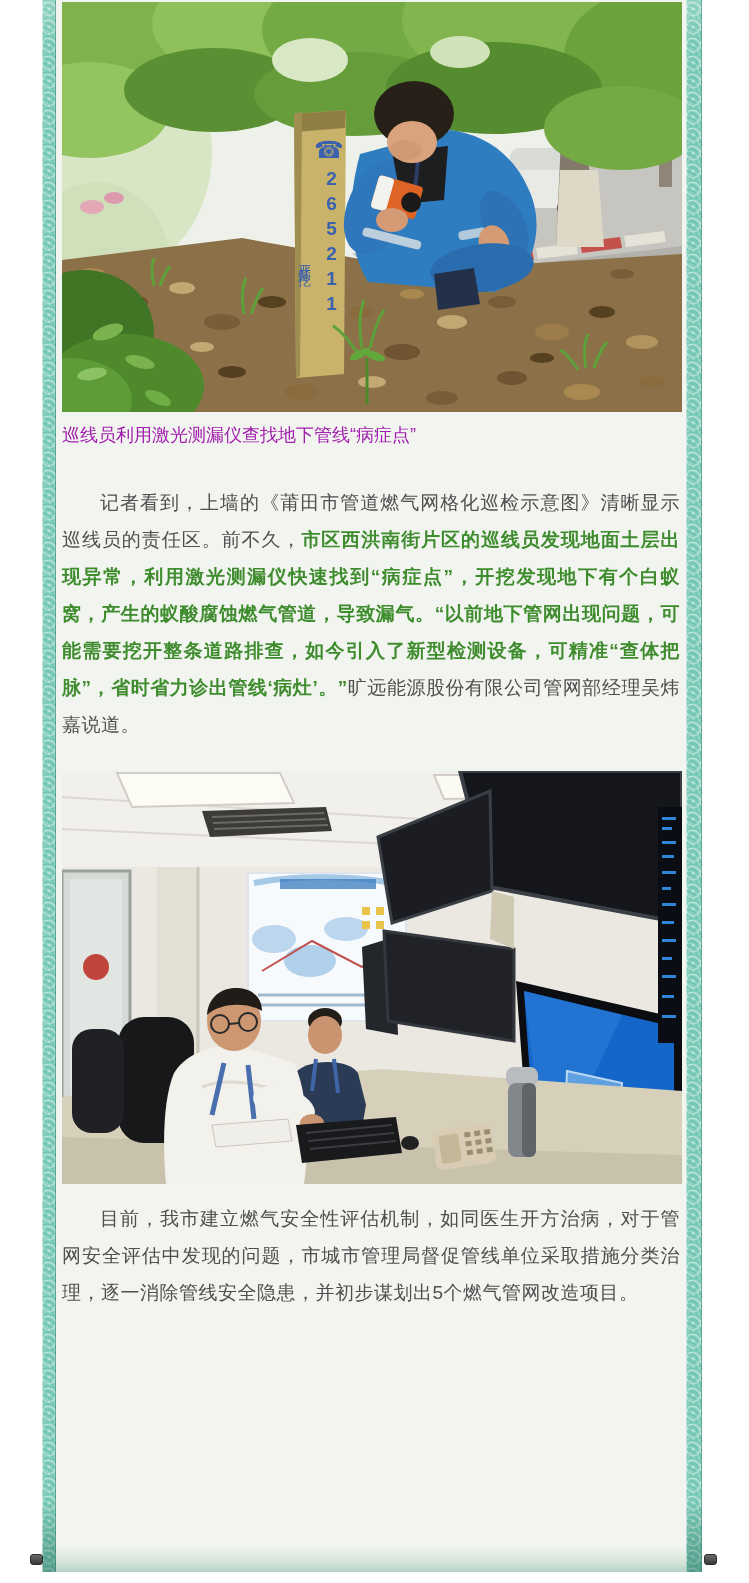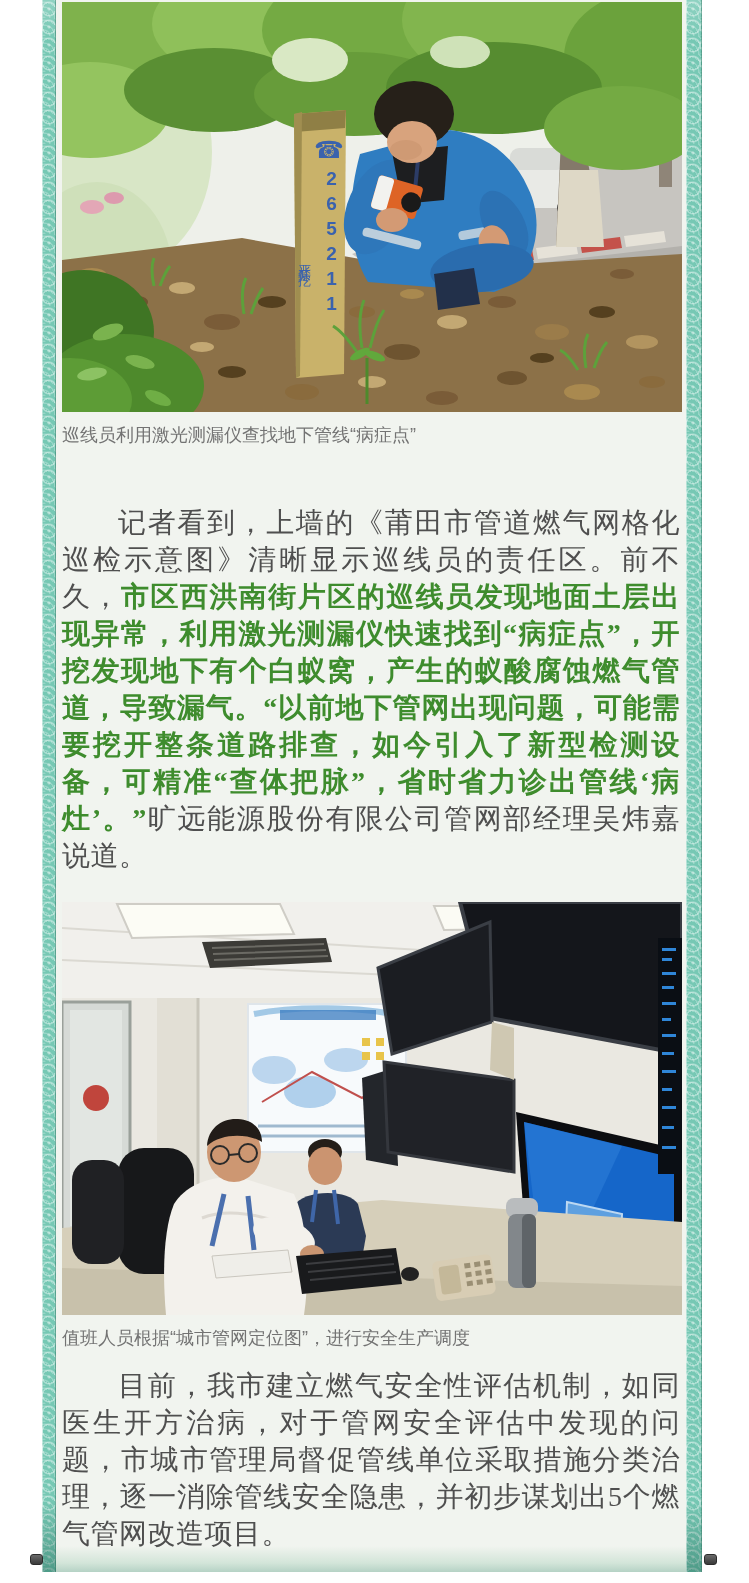--- a/index.html
+++ b/index.html
@@ -60,26 +60,26 @@
     color:#3a62ad;font-size:19px;font-weight:bold;letter-spacing:4px;
   }
   .post-warn{
     position:absolute;left:233px;top:252px;width:18px;
     writing-mode:vertical-rl;text-orientation:upright;
     color:#3a62ad;font-size:13px;letter-spacing:3px;
   }
 
   .caption{
     margin:10px 6px 0 6px;
-    font-size:18px;line-height:26px;color:#737373;
+    font-size:18px;line-height:26px;color:#a21caf;
   }
   .para{
-    margin:56px 6px 0 6px;
-    font-size:28px;line-height:37px;color:#4f4f4f;
-    text-align:justify;text-indent:2em;letter-spacing:.5px;font-family:Liberation Serif, serif;
+    margin:36px 6px 0 6px;
+    font-size:19px;line-height:37px;color:#4f4f4f;
+    text-align:justify;text-indent:2em;letter-spacing:.5px;
   }
   .para-tight{margin-top:16px;}
   .hl{color:#3e8c2d;font-weight:bold;}
 </style>
 </head>
 <body>
 
 <div class="page">
   <div class="strip strip-left"></div>
   <div class="strip strip-right"></div>
@@ -361,20 +361,19 @@
                 <rect x="424" y="380" width="6" height="5"></rect>
             </g>
           </g>
           <rect x="444" y="296" width="32" height="20" rx="8" fill="#b9bcbe"></rect>
           <rect x="446" y="312" width="28" height="74" rx="8" fill="#82878b"></rect>
           <rect x="460" y="312" width="14" height="74" rx="6" fill="#5f6468"></rect>
         </g>
       </svg>
     </figure>
 
-    <div class="caption">值班人员根据“城市管网定位图”，进行安全生产调度</div>
 
 
     <p class="para para-tight">目前，我市建立燃气安全性评估机制，如同医生开方治病，对于管网安全评估中发现的问题，市城市管理局督促管线单位采取措施分类治理，逐一消除管线安全隐患，并初步谋划出5个燃气管网改造项目。</p>
 
     <div class="end-band"></div>
   </div>
 </div>
 
 </body></html>

